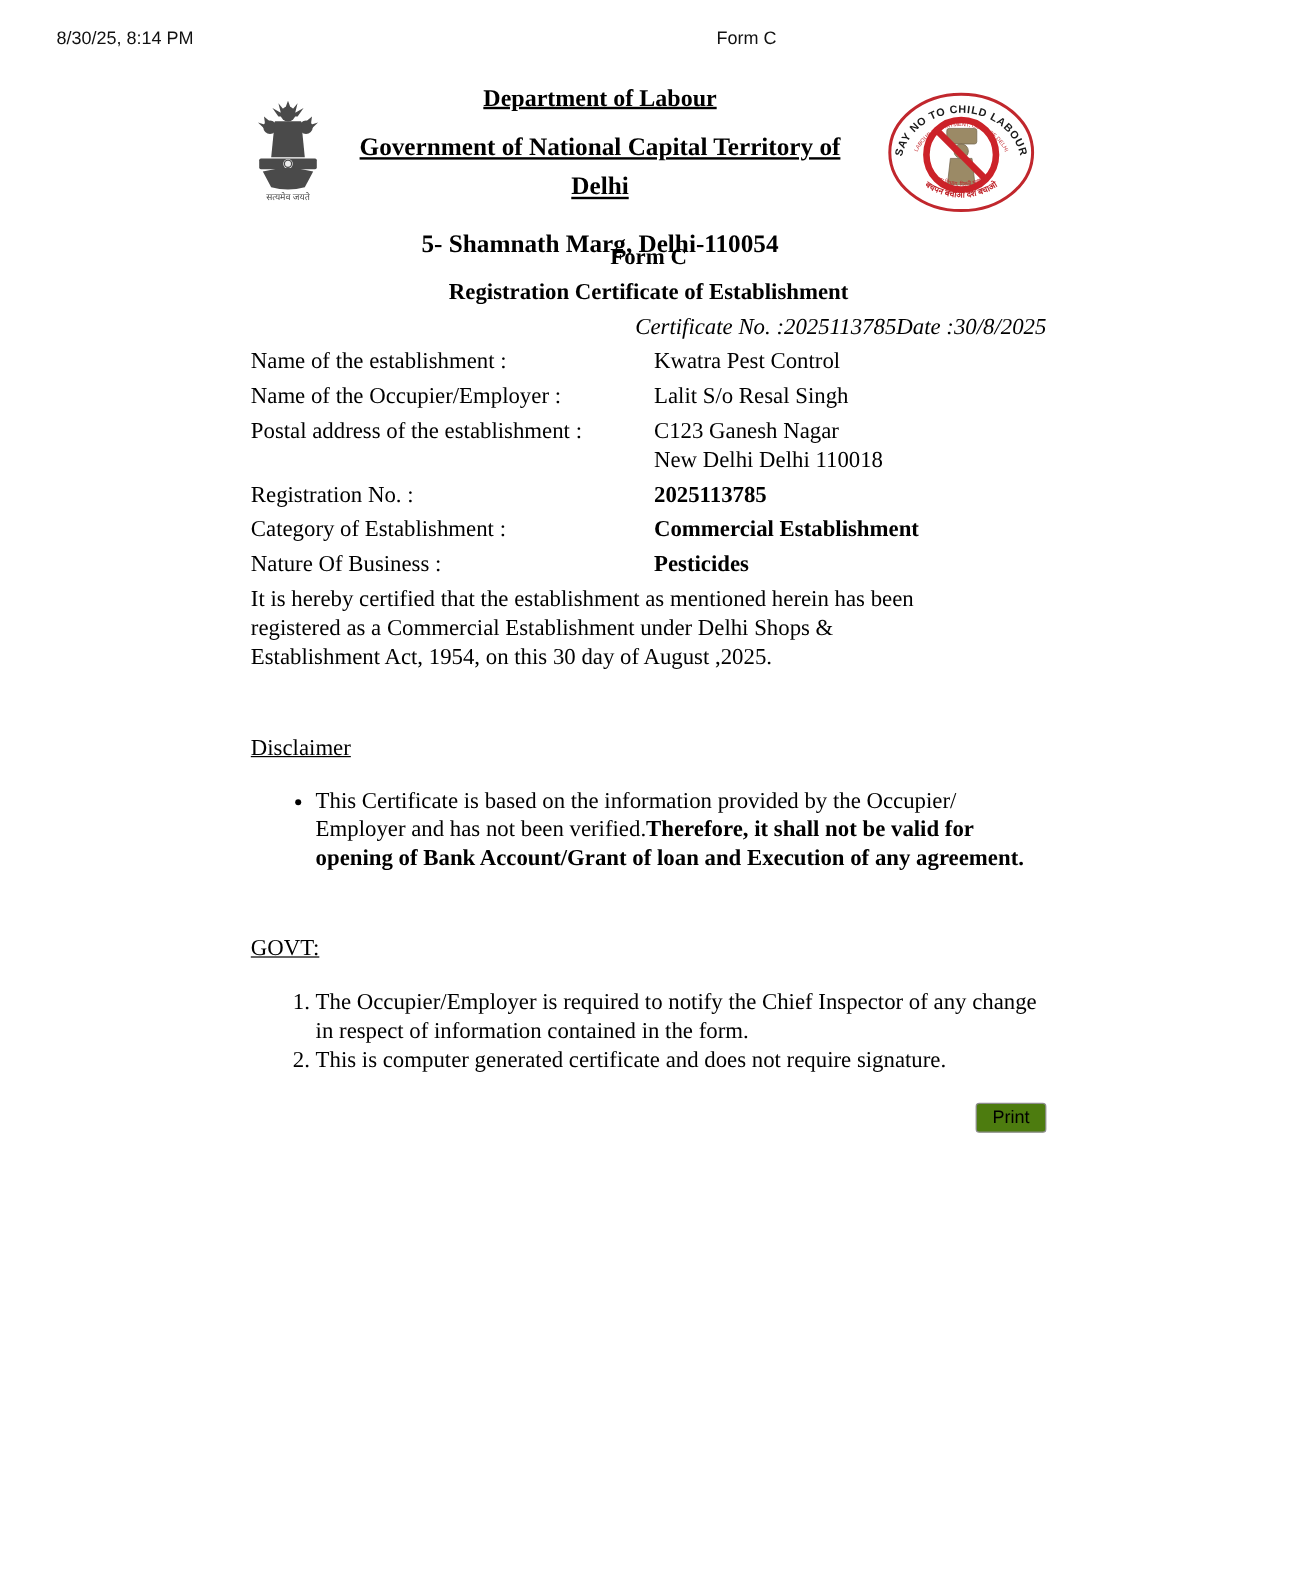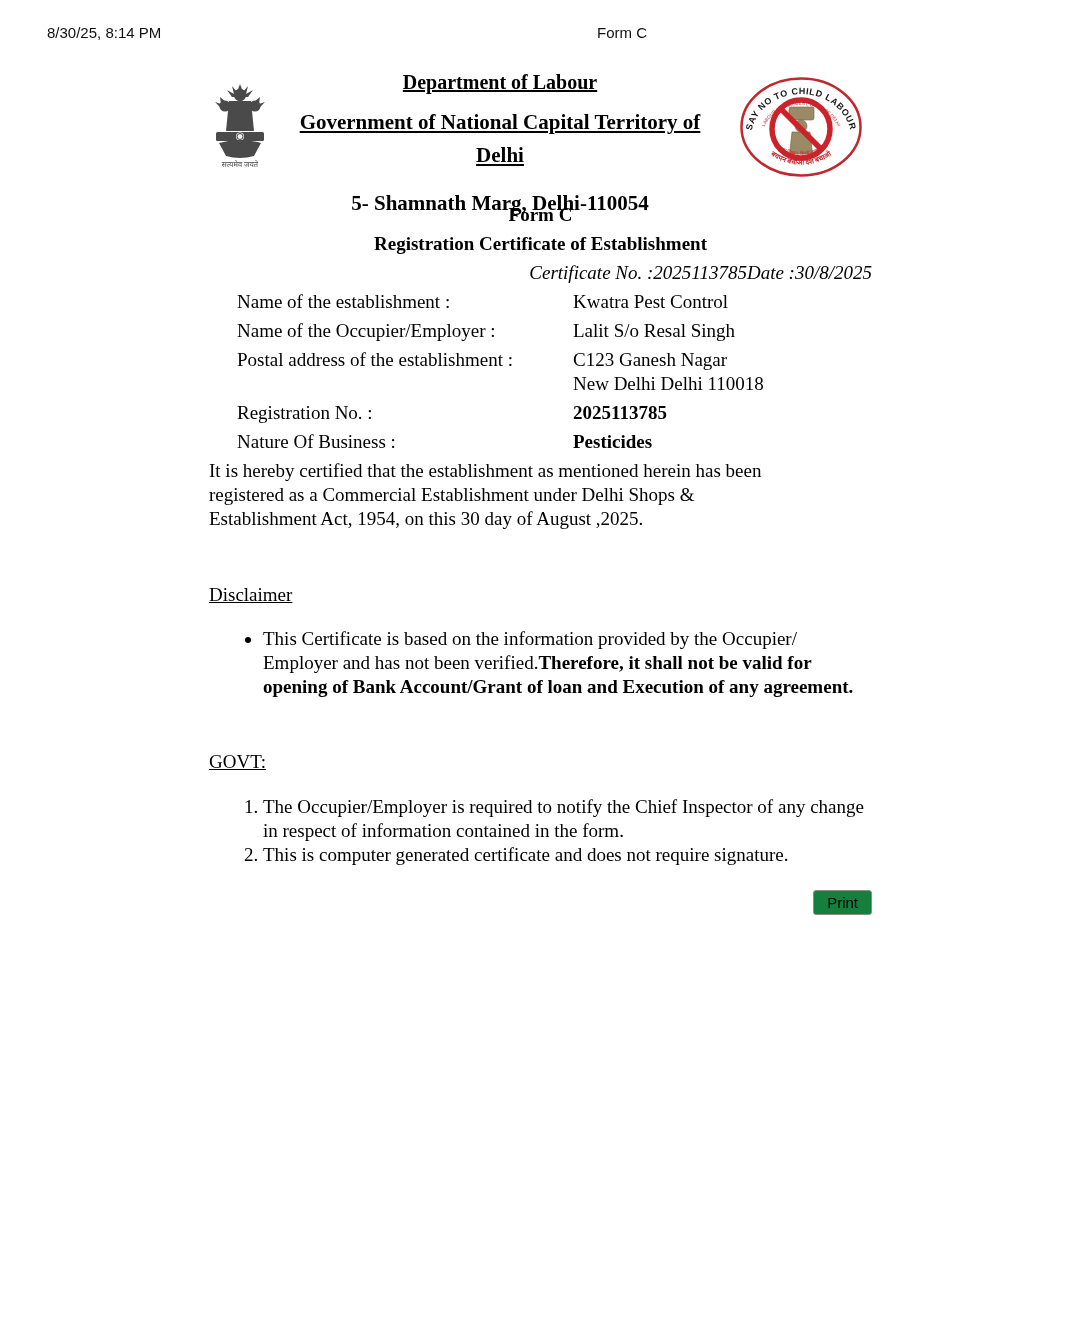--- a/index.html
+++ b/index.html
@@ -42,34 +42,34 @@
   }
   .cl-logo { position: absolute; left: 739px; top: 76px; width: 124px; height: 102px; }
 
   .main {
     position: absolute; left: 209px; top: 203px; width: 663px;
     font-size: 19px; line-height: 24px;
   }
   .center-bold { text-align: center; font-weight: bold; margin-bottom: 5px; }
   .certrow { display: flex; justify-content: flex-end; margin-bottom: 5px; font-style: italic; }
   .frow { display: flex; margin-bottom: 5px; }
-  .frow .flabel { width: 336px; flex-shrink: 0; margin-left: 28px; }
+  .frow .flabel { width: 336px; flex-shrink: 0; }
   .fvalue-pre { white-space: pre-line; }
   .b { font-weight: bold; }
   .heading { font-weight: normal; text-decoration: underline; }
   .disclaimer-h { margin-top: 52px; }
   .note-h { margin-top: 51px; }
   ul.disc { list-style: disc outside; margin: 20px 0 0 0; padding-left: 54px; }
   ol.nums { list-style: decimal outside; margin: 21px 0 0 0; padding-left: 54px; }
   li { margin: 0; }
   .print-row { margin-top: 23px; text-align: right; }
   .print-btn {
     font-family: "Liberation Sans", sans-serif;
     font-size: 15px; color: #000;
-    background: #15803d;
+    background: #4d7c0f;
     border: 1px solid #8c8c8c;
     border-radius: 3px;
     padding: 3px 13px;
     cursor: pointer;
   }
 </style>
 </head>
 <body>
 
 <div class="page">
@@ -150,20 +150,24 @@
     <div class="frow">
       <span class="flabel">Postal address of the establishment :</span>
       <span class="fvalue-pre">C123 Ganesh Nagar
 New Delhi Delhi 110018</span>
     </div>
     <div class="frow">
       <span class="flabel">Registration No. :</span>
       <span class="b">2025113785</span>
     </div>
     <div class="frow">
+      <span class="flabel">Category of Establishment :</span>
+      <span class="b">Commercial Establishment</span>
+    </div>
+    <div class="frow">
       <span class="flabel">Nature Of Business :</span>
       <span class="b">Pesticides</span>
     </div>
 
     <div>
       <div>It is hereby certified that the establishment as mentioned herein has been</div>
       <div>registered as a Commercial Establishment under Delhi Shops &amp;</div>
       <div>Establishment Act, 1954, on this 30 day of August ,2025.</div>
     </div>
 

